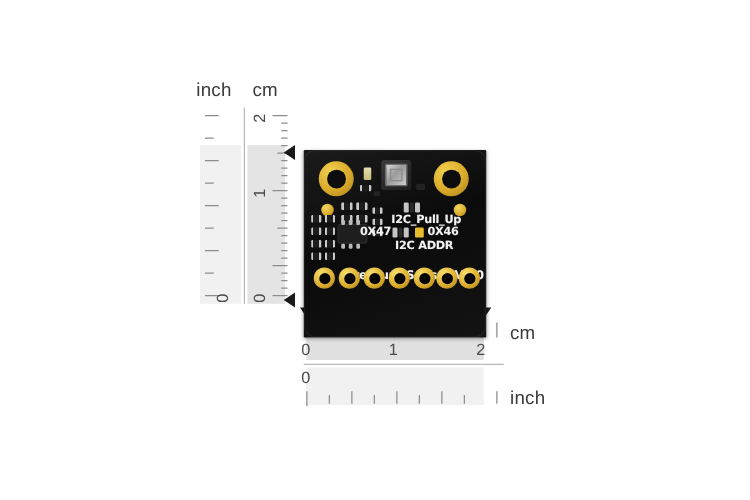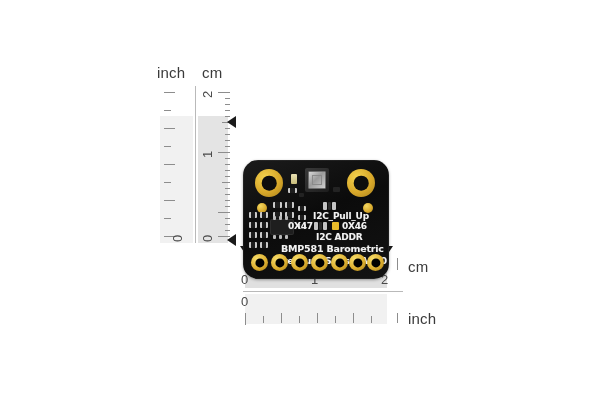--- a/index.html
+++ b/index.html
@@ -140,26 +140,25 @@
     border-right: 6px solid transparent;
     border-top: 9px solid #1a1a1a;
   }
 
   
   #pcb {
     position: absolute;
     left: 243px;
     top: 120px;
     width: 146px;
-    height: 119px;
+    height: 150px;
     background: linear-gradient(160deg, #1b1b1b 0%, #0b0b0b 45%, #131313 100%);
-    border-radius: 15px;
+    border-radius: 1px;
     box-shadow: 0 1px 3px rgba(0,0,0,0.35);
     overflow: hidden;
-    margin-top: 40px;
   }
   #pcb::after {
     content: "";
     position: absolute;
     inset: 0;
     border-radius: 9px;
     box-shadow: inset 0 0 0 1px rgba(255,255,255,0.06);
     pointer-events: none;
   }
 
@@ -457,21 +456,20 @@
       <span></span>
         <span class="mid"></span>
         <span></span>
     </div>
     <div class="goldsq" style="left:89px; top:62px;"></div>
 
     <div class="silk" style="left:70px; top:52px; font-size:9px;">I2C_Pull_Up</div>
     <div class="silk" style="left:45px; top:62px; font-size:9px;">0X47</div>
     <div class="silk" style="left:99px; top:62px; font-size:9px;">0X46</div>
     <div class="silk" style="left:73px; top:73px; font-size:9px;">I2C ADDR</div>
-    <div class="silk" style="left:38px; top:84px; font-size:9.5px;">BMP581 Barometric</div>
     <div class="silk" style="left:33px; top:96px; font-size:9.5px;">Pressure Sensor V1.0</div>
 
     <div class="hdrpad" style="left:8px;">
         <i></i>
       </div>
     <div class="hdrpad" style="left:28px;">
         <i></i>
       </div>
     <div class="hdrpad" style="left:48px;">
         <i></i>

